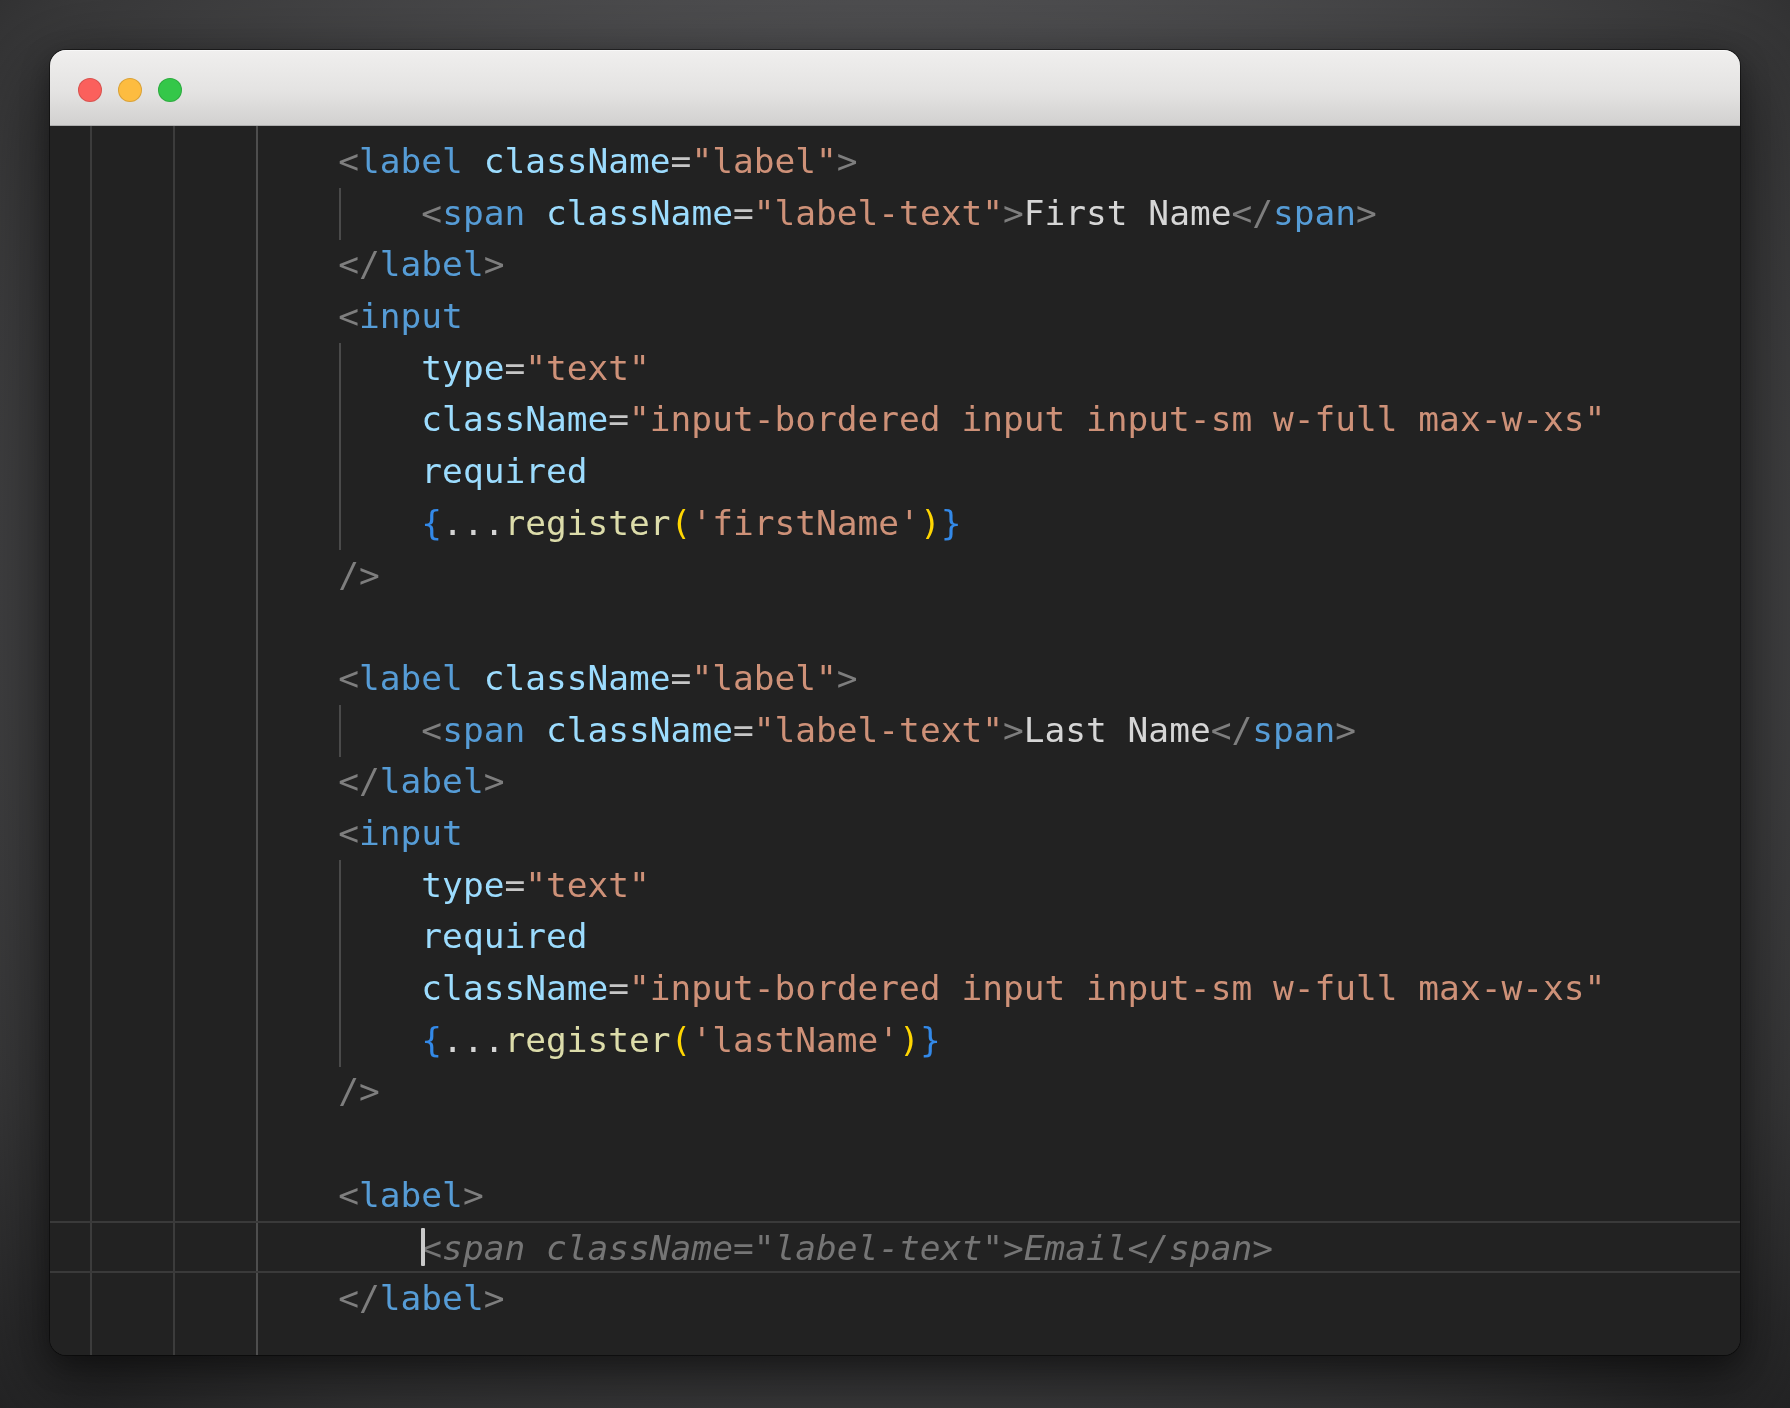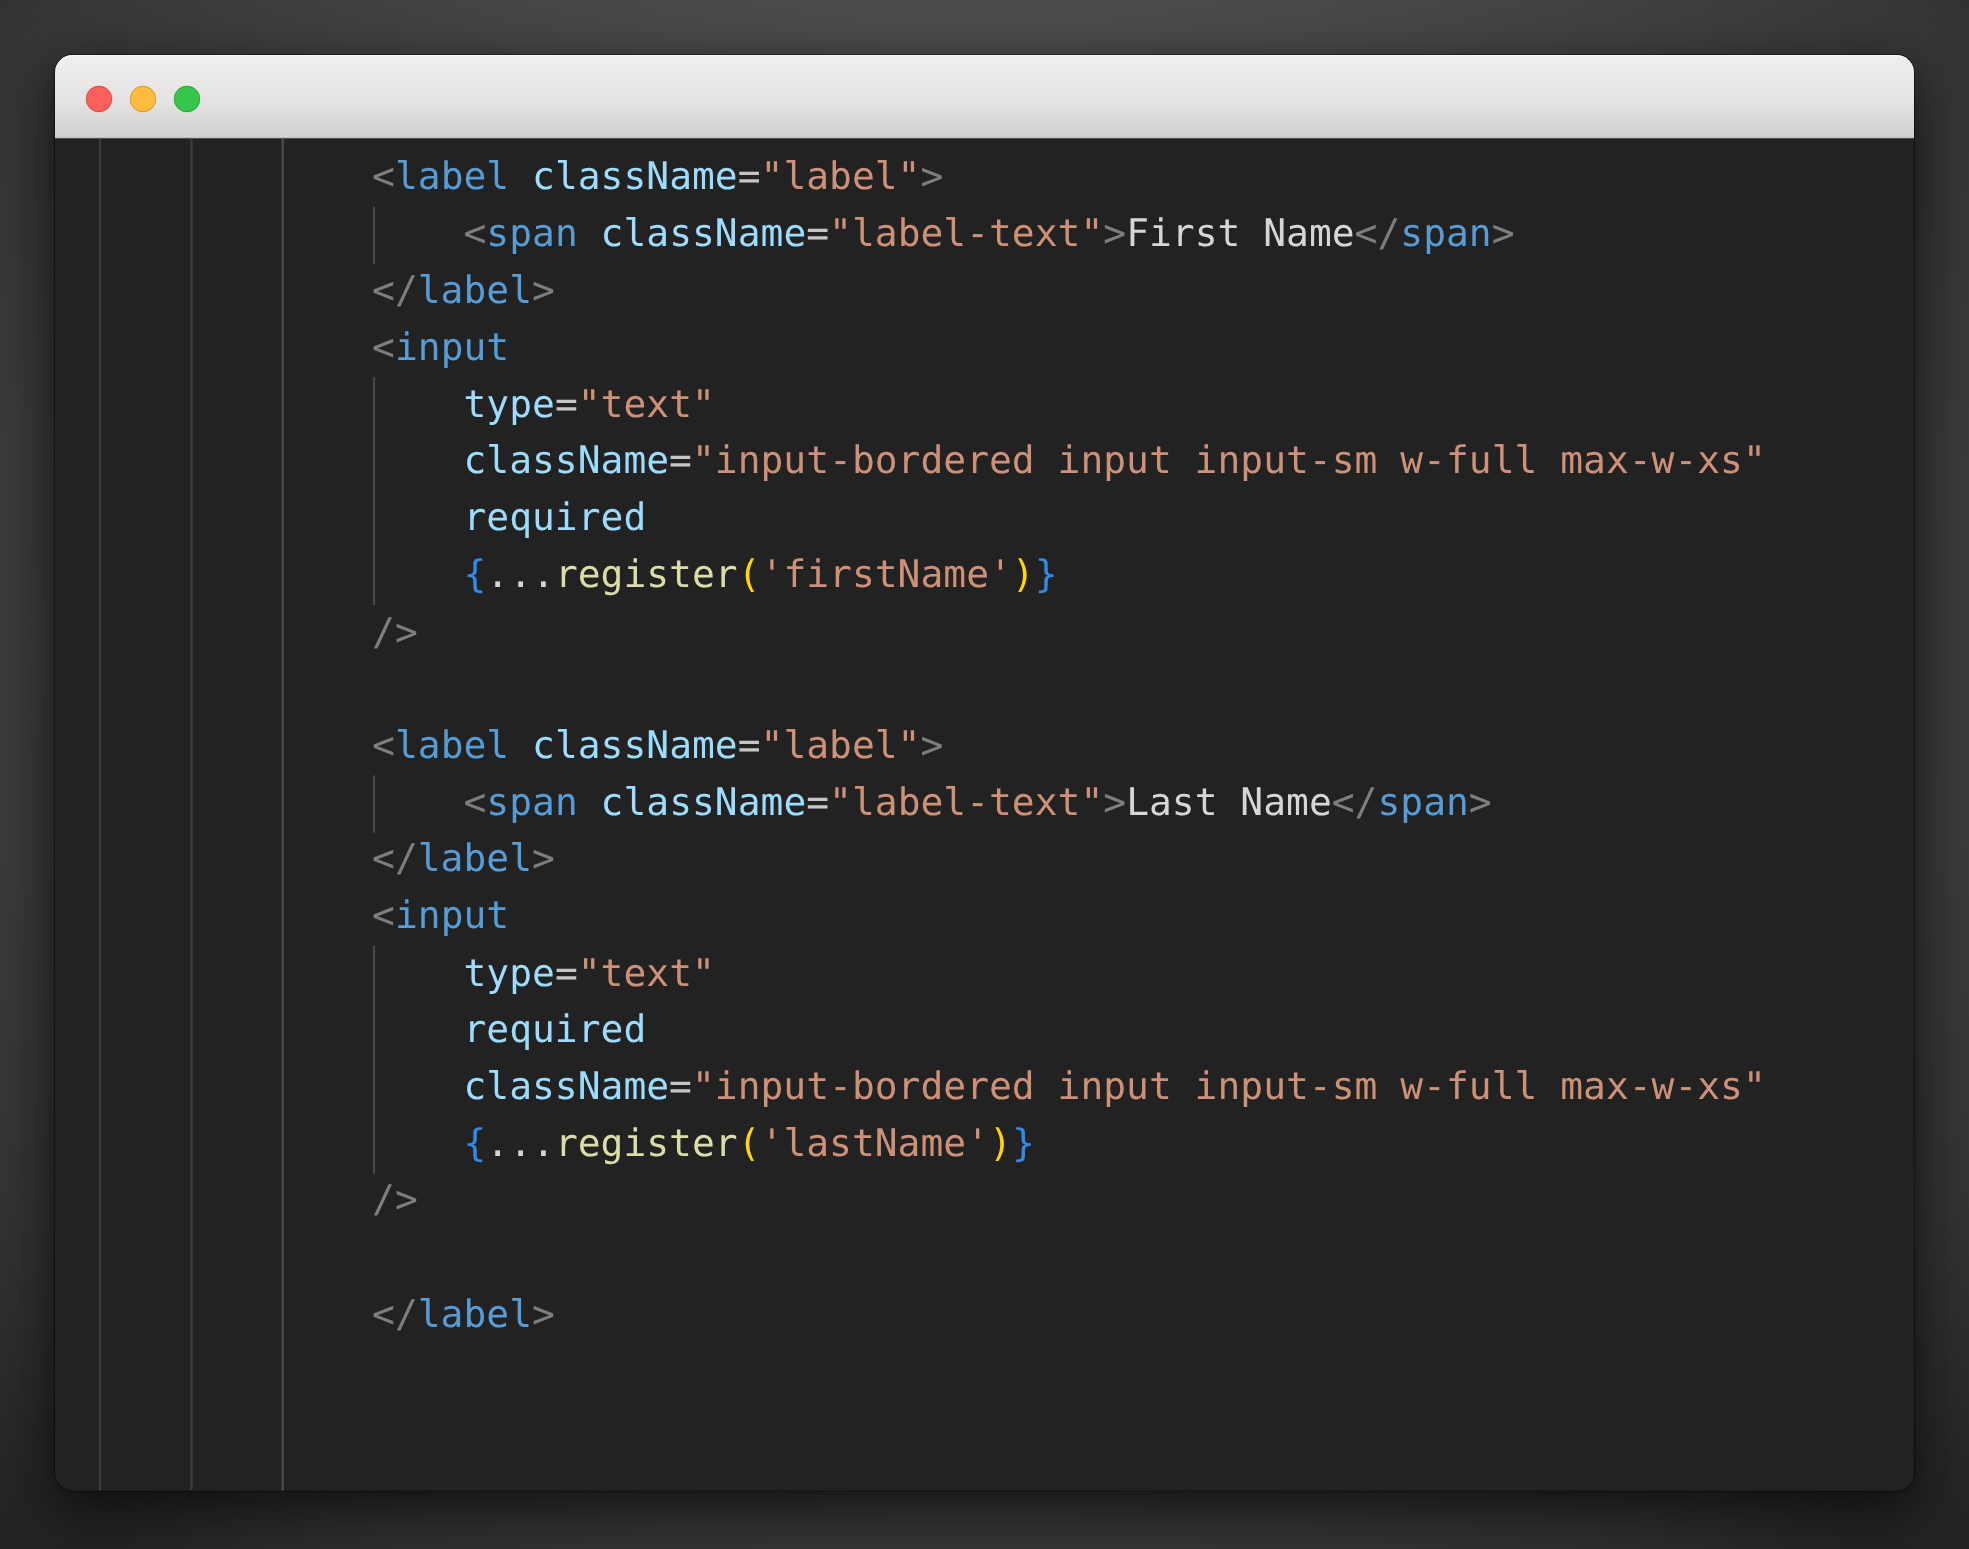--- a/index.html
+++ b/index.html
@@ -87,17 +87,19 @@
           <div class="line">            <span style="color: rgb(126, 126, 126);">&lt;</span><span style="color: rgb(86, 156, 214);">label</span><span style="color: rgb(214, 214, 214);"> </span><span style="color: rgb(156, 220, 254);">className</span><span style="color: rgb(198, 198, 198);">=</span><span style="color: rgb(206, 145, 120);">"label"</span><span style="color: rgb(126, 126, 126);">&gt;</span></div>
           <div class="line">                <span style="color: rgb(126, 126, 126);">&lt;</span><span style="color: rgb(86, 156, 214);">span</span><span style="color: rgb(214, 214, 214);"> </span><span style="color: rgb(156, 220, 254);">className</span><span style="color: rgb(198, 198, 198);">=</span><span style="color: rgb(206, 145, 120);">"label-text"</span><span style="color: rgb(126, 126, 126);">&gt;</span><span style="color: rgb(214, 214, 214);">Last Name</span><span style="color: rgb(126, 126, 126);">&lt;/</span><span style="color: rgb(86, 156, 214);">span</span><span style="color: rgb(126, 126, 126);">&gt;</span></div>
           <div class="line">            <span style="color: rgb(126, 126, 126);">&lt;/</span><span style="color: rgb(86, 156, 214);">label</span><span style="color: rgb(126, 126, 126);">&gt;</span></div>
           <div class="line">            <span style="color: rgb(126, 126, 126);">&lt;</span><span style="color: rgb(86, 156, 214);">input</span></div>
           <div class="line">                <span style="color: rgb(156, 220, 254);">type</span><span style="color: rgb(198, 198, 198);">=</span><span style="color: rgb(206, 145, 120);">"text"</span></div>
           <div class="line">                <span style="color: rgb(156, 220, 254);">required</span></div>
           <div class="line">                <span style="color: rgb(156, 220, 254);">className</span><span style="color: rgb(198, 198, 198);">=</span><span style="color: rgb(206, 145, 120);">"input-bordered input input-sm w-full max-w-xs"</span></div>
           <div class="line">                <span style="color: rgb(51, 137, 232);">{</span><span style="color: rgb(212, 212, 212);">...</span><span style="color: rgb(220, 220, 170);">register</span><span style="color: rgb(255, 214, 2);">(</span><span style="color: rgb(206, 145, 120);">'lastName'</span><span style="color: rgb(255, 214, 2);">)</span><span style="color: rgb(51, 137, 232);">}</span></div>
           <div class="line">            <span style="color: rgb(126, 126, 126);">/&gt;</span></div>
           <div class="line"></div>
+          <div class="line">            <span style="color: rgb(126, 126, 126);">&lt;</span><span style="color: rgb(86, 156, 214);">label</span><span style="color: rgb(126, 126, 126);">&gt;</span></div>
+          <div class="line current">                <span style="color: rgb(117, 117, 117); font-style: italic;">&lt;span className="label-text"&gt;Email&lt;/span&gt;</span><span class="cursor"></span></div>
           <div class="line">            <span style="color: rgb(126, 126, 126);">&lt;/</span><span style="color: rgb(86, 156, 214);">label</span><span style="color: rgb(126, 126, 126);">&gt;</span></div>
         </div>
     </div>
   </div>
 </div>
 
 </body></html>

